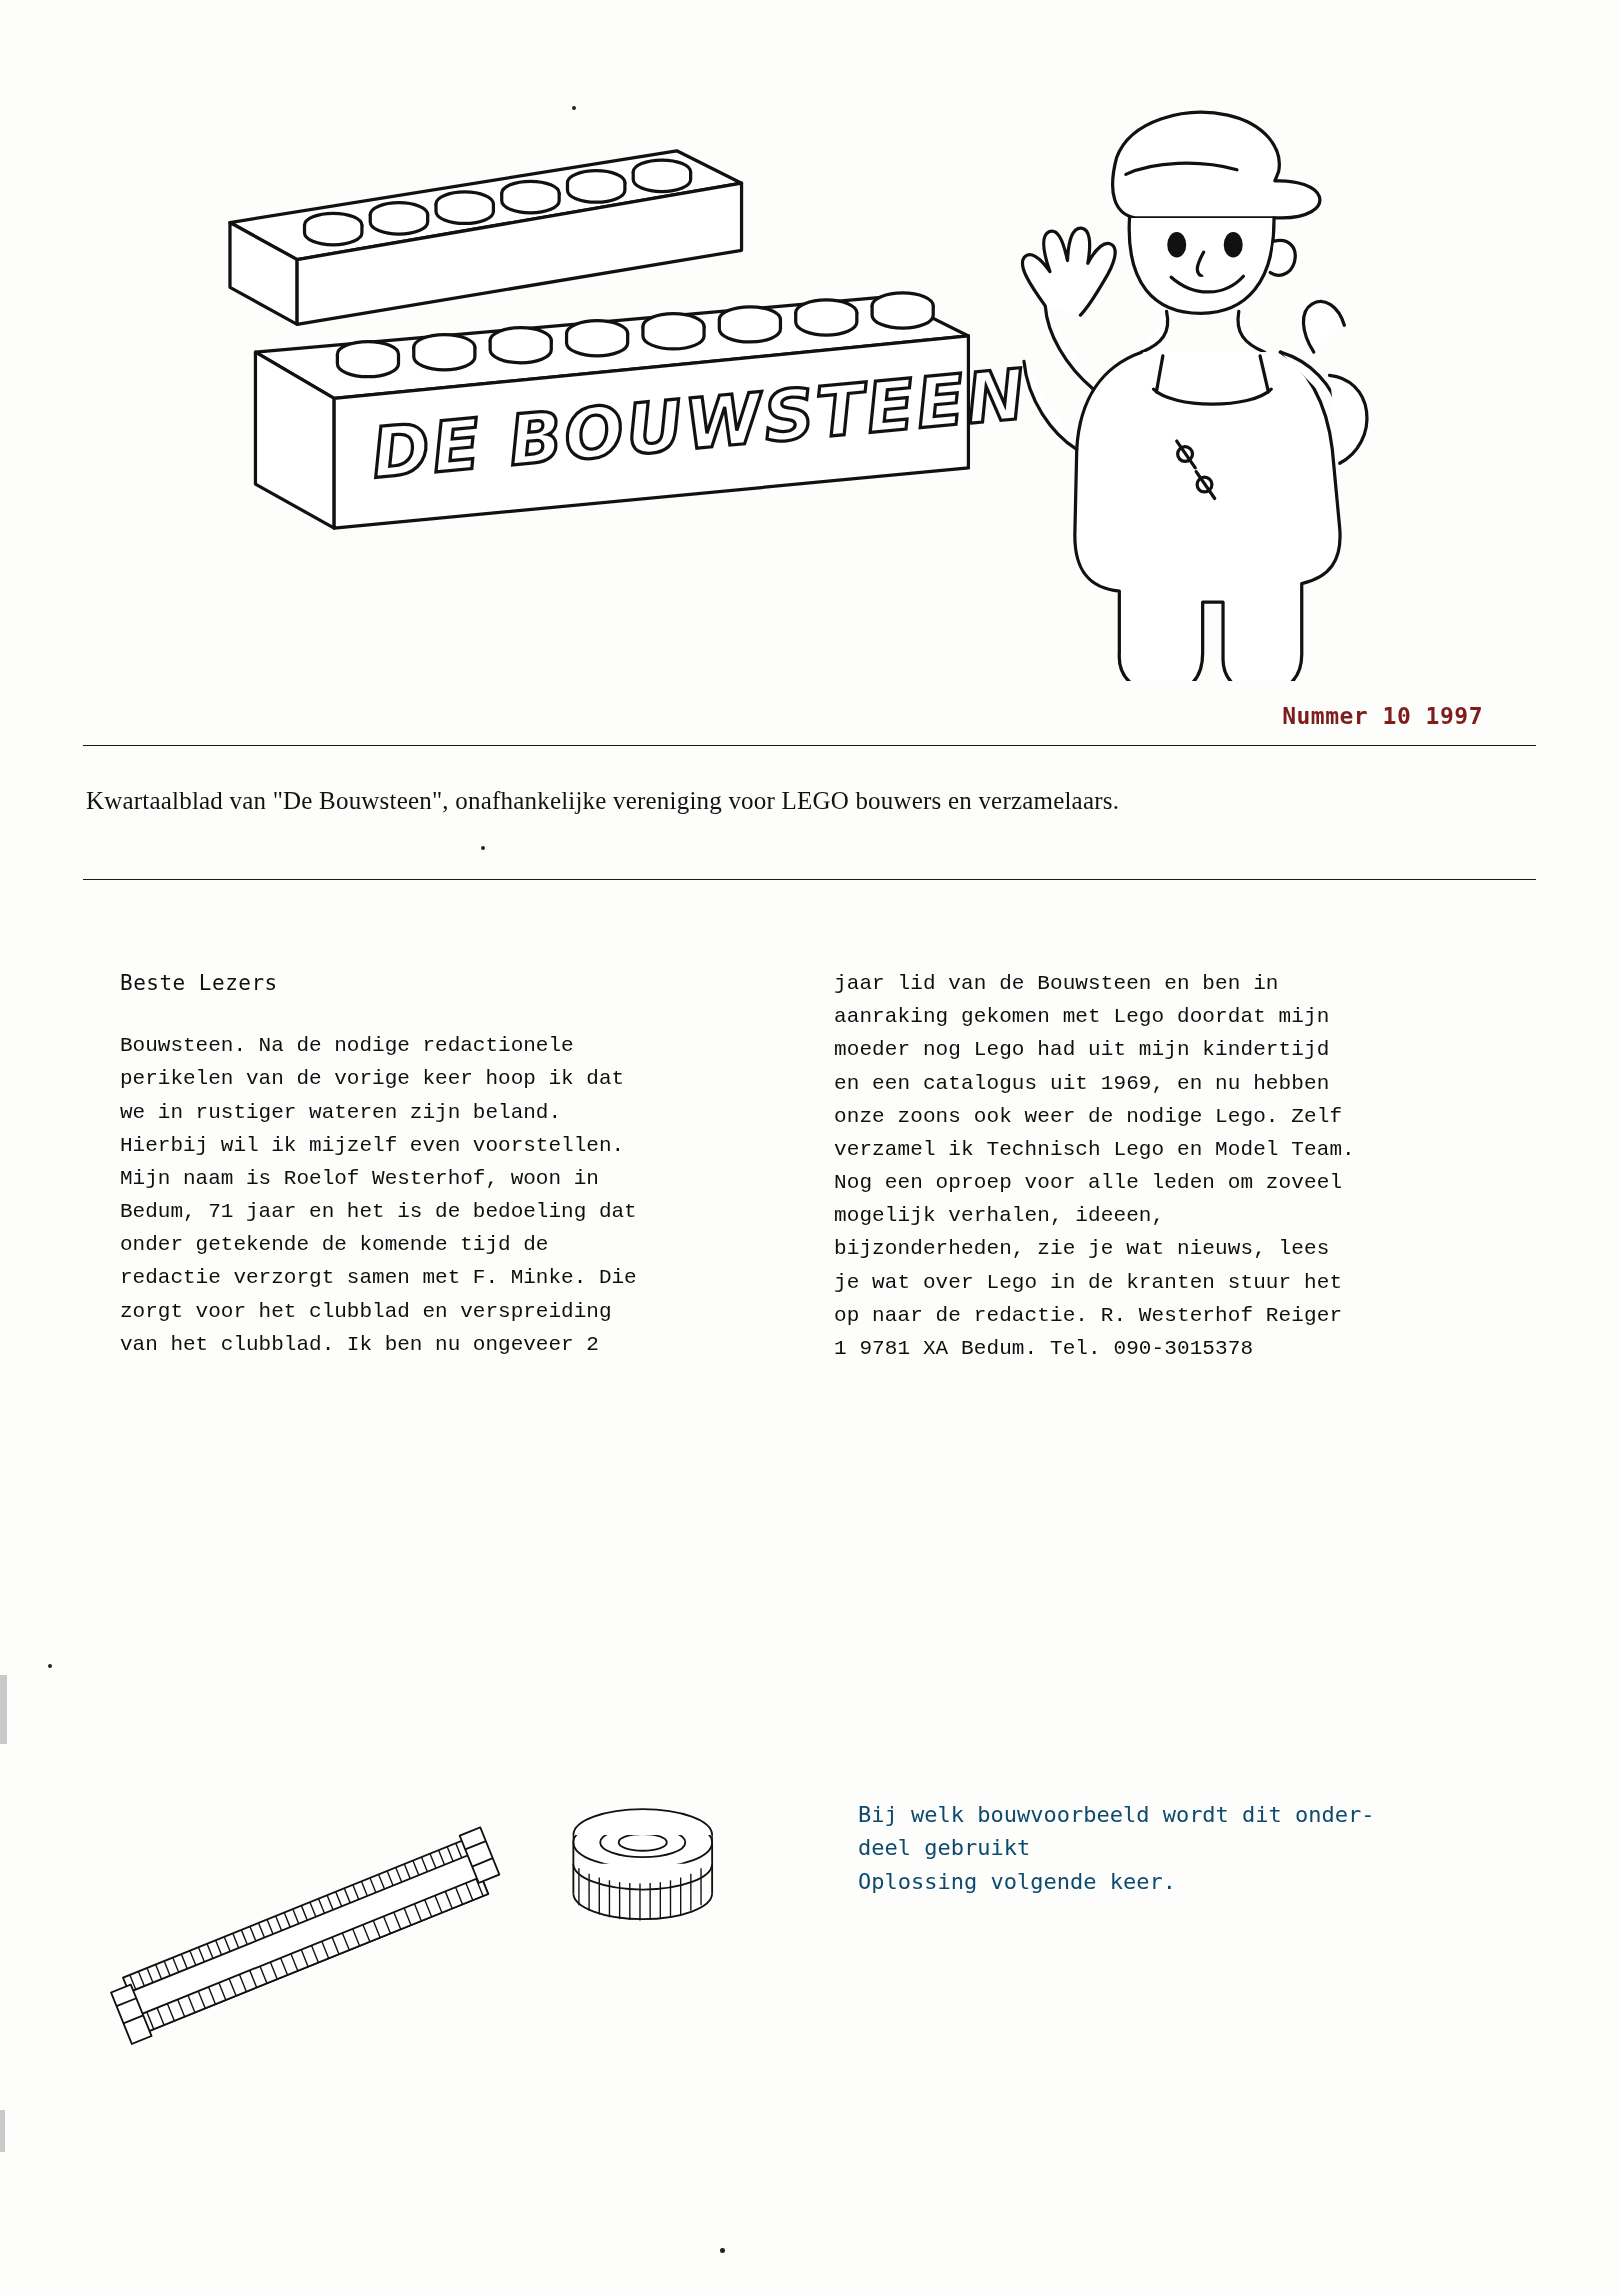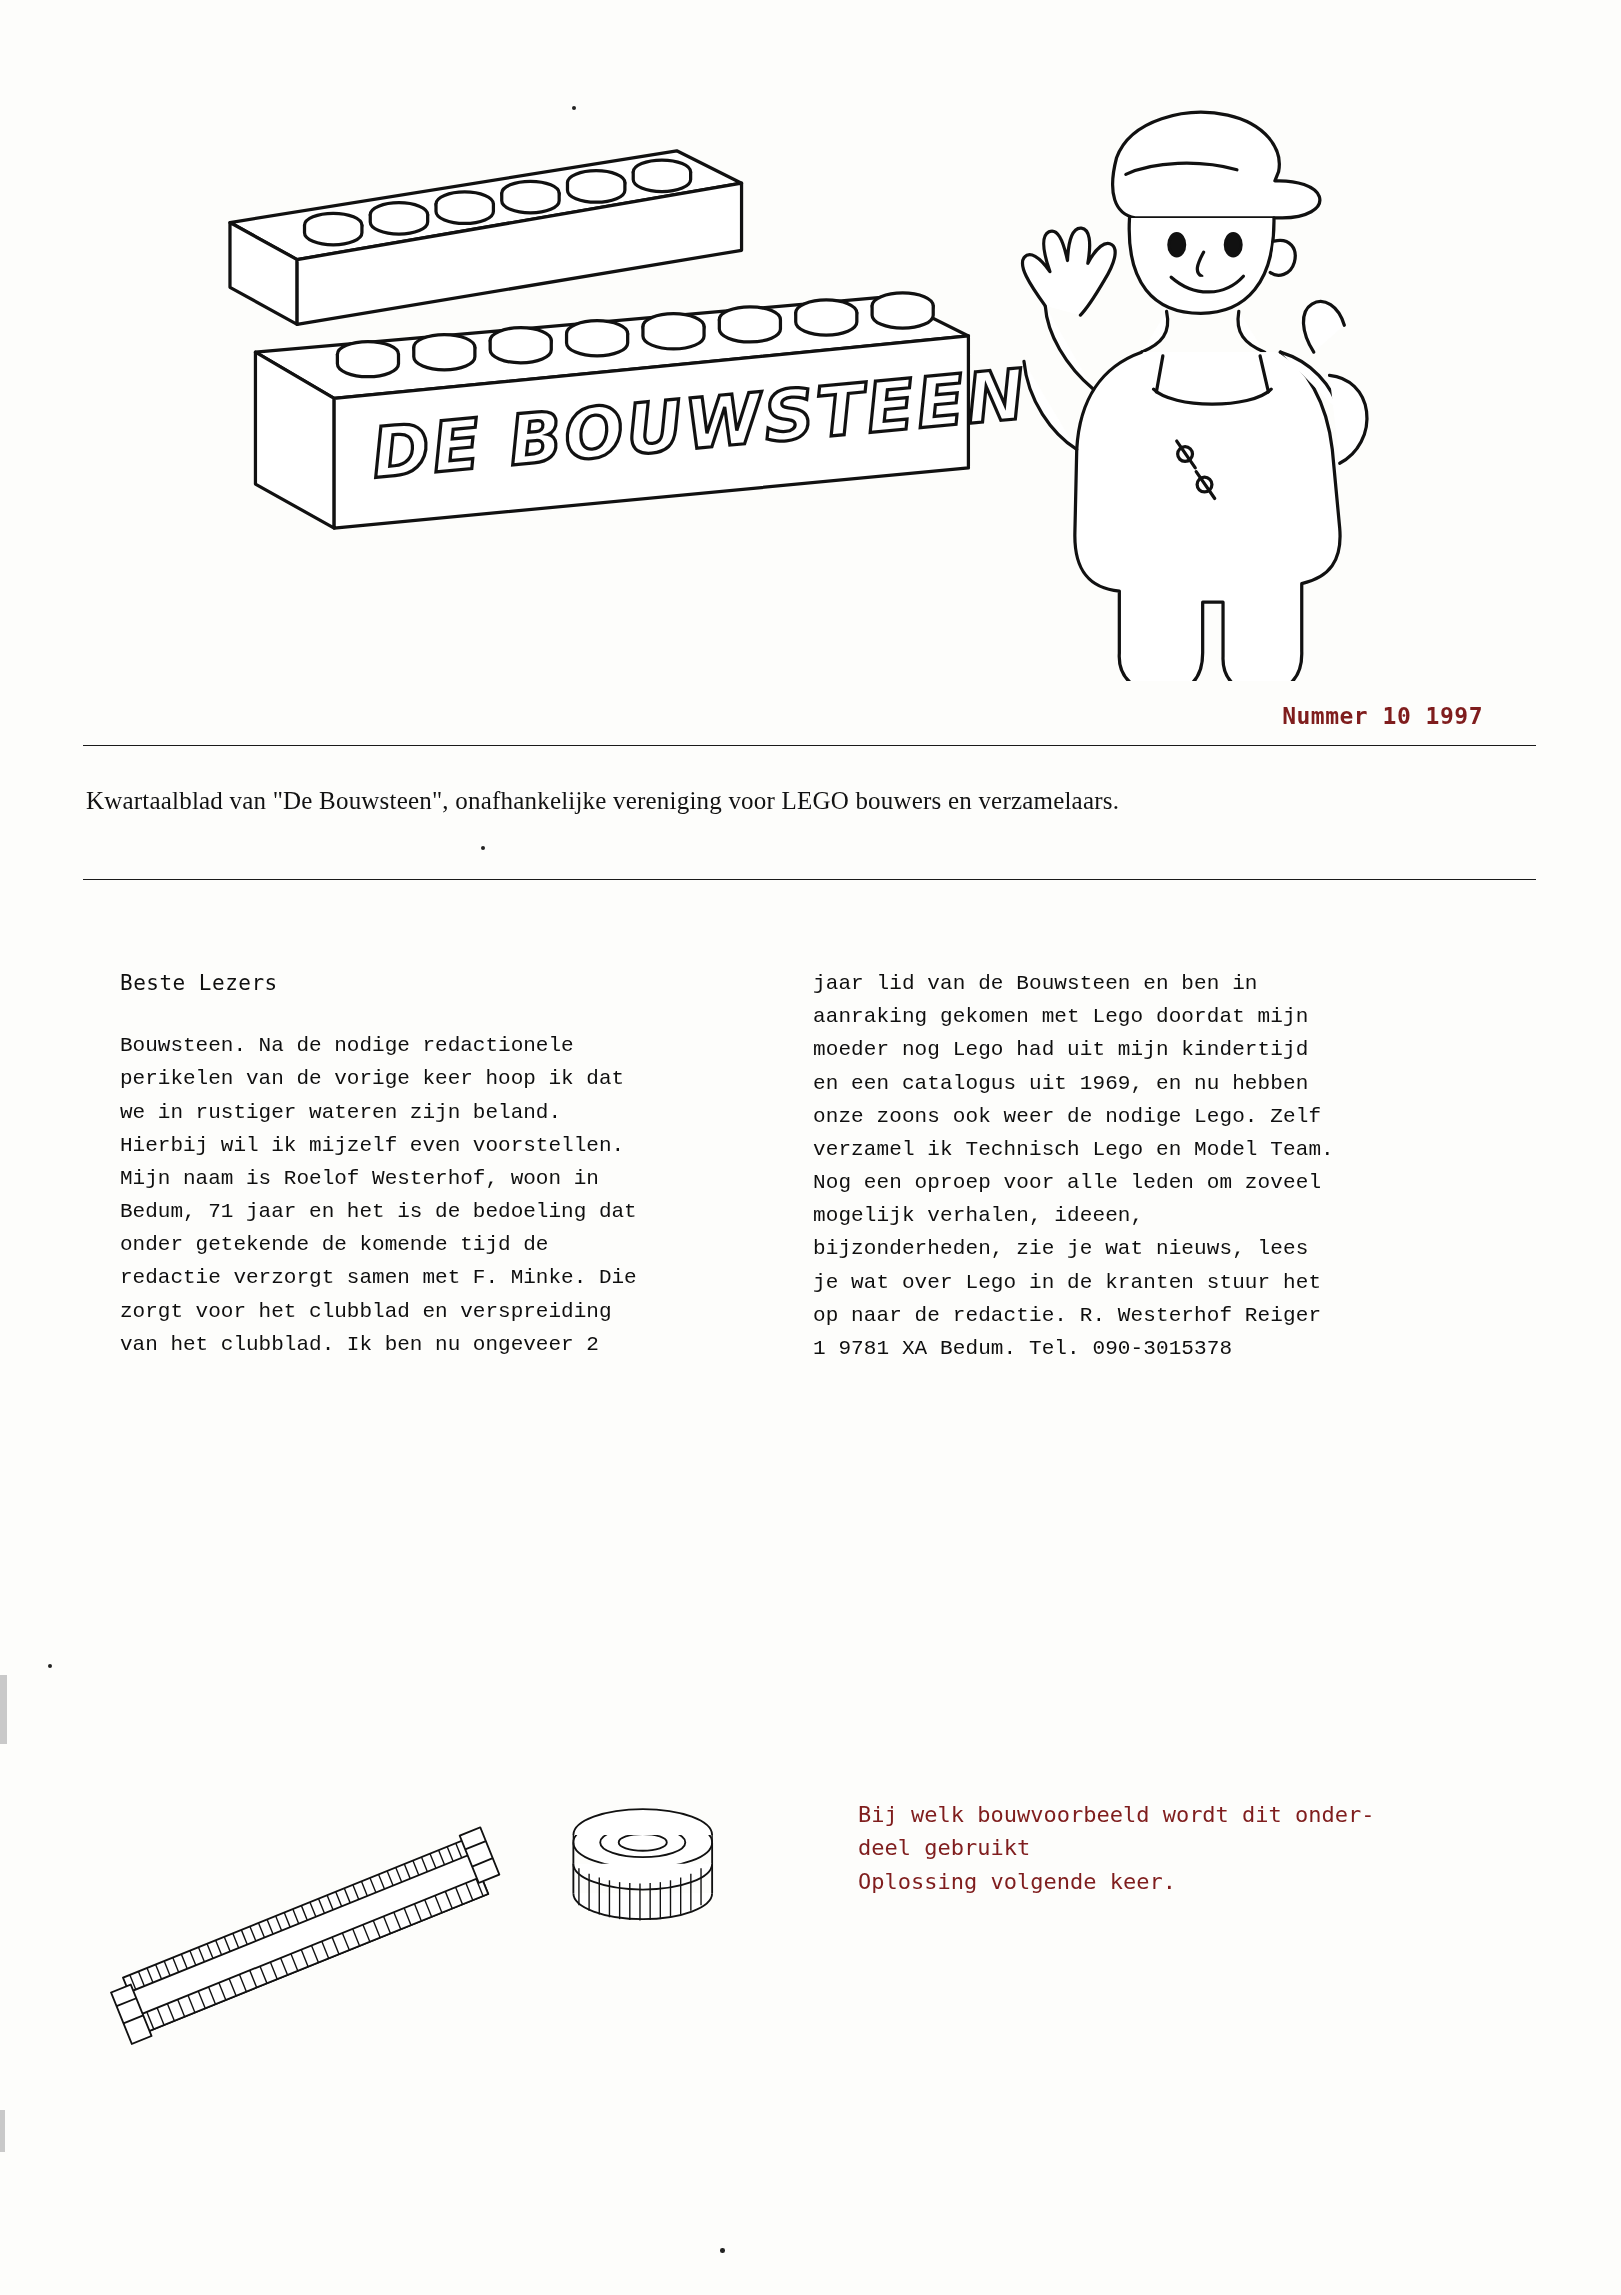--- a/index.html
+++ b/index.html
@@ -65,21 +65,21 @@
     letter-spacing: 0.2px;
   }
 
   
   .columns {
     position: absolute;
     left: 83px;
     top: 967px;
     width: 1462px;
     display: flex;
-    gap: 36px;
+    gap: 57px;
   }
   .col {
     width: 694px;
     font-family: "DejaVu Sans Mono", monospace;
     font-size: 21px;
     line-height: 1.58;
     color: #0f0f0f;
   }
   .col-left { padding-left: 37px; width: 657px; }
   .greeting {
@@ -108,21 +108,21 @@
   .puzzle-art svg { display: block; }
 
   .puzzle-text {
     position: absolute;
     left: 858px;
     top: 1798px;
     width: 694px;
     font-family: "DejaVu Sans Mono", monospace;
     font-size: 22px;
     line-height: 1.52;
-    color: #7f1d1d;
+    color: #0c4a6e;
   }
 
   
   .speck {
     position: absolute;
     background: #222;
     border-radius: 50%;
   }
   .edge-mark {
     position: absolute;

